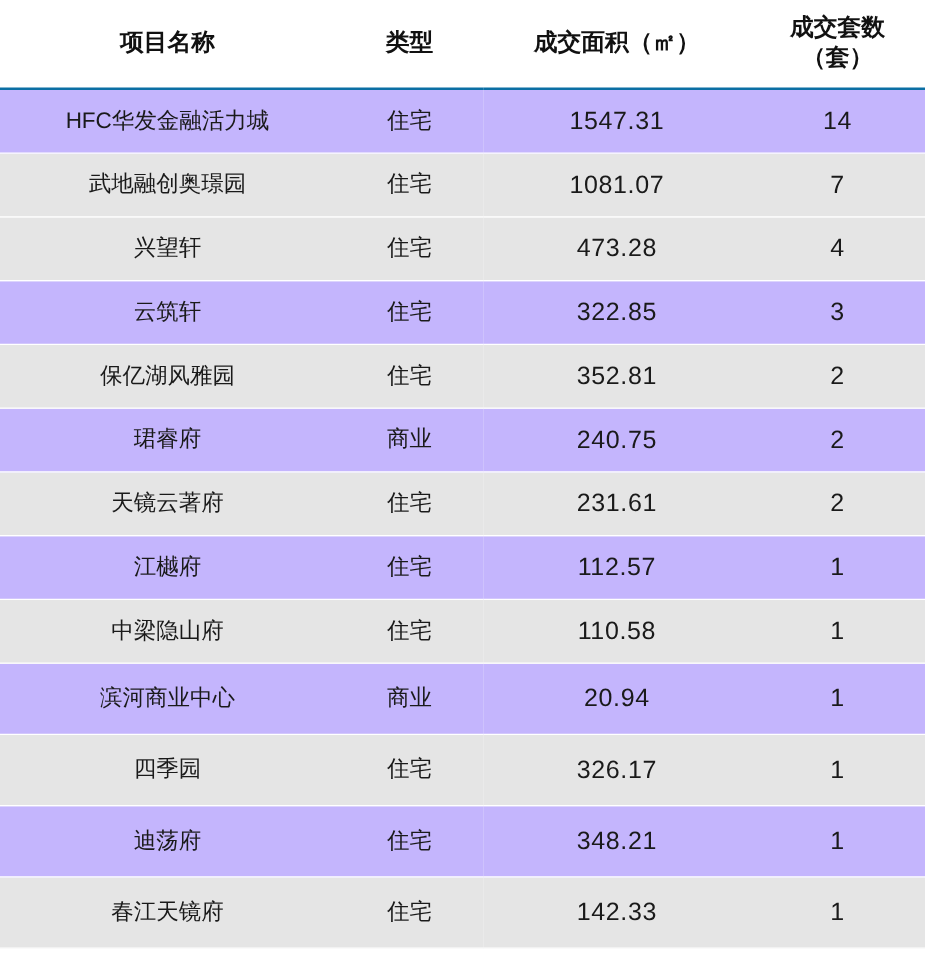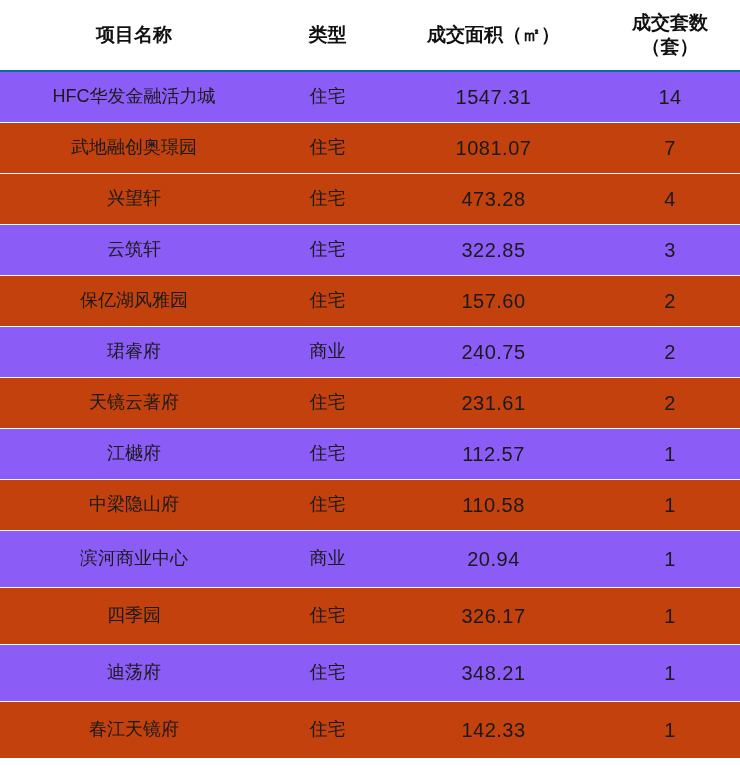--- a/index.html
+++ b/index.html
@@ -38,24 +38,24 @@
   }
   tbody td {
     text-align: center;
     vertical-align: middle;
     font-size: 18px;
     padding: 6px 4px;
     border-bottom: 1px solid #ffffff;
     line-height: 1.3;
   }
   tbody tr.odd td {
-    background: #8b5cf6;
+    background: #c4b5fd;
   }
   tbody tr.even td {
-    background: #c2410c;
+    background: #e5e5e5;
   }
   tbody tr td.num {
     font-size: 20px;
     letter-spacing: 0.5px;
   }
   tbody tr.normal td {
     height: 38px;
   }
   tbody tr.mid td {
     height: 44px;
@@ -100,21 +100,21 @@
       </tr>
       <tr class="odd normal">
         <td>云筑轩</td>
         <td>住宅</td>
         <td class="num">322.85</td>
         <td class="num">3</td>
       </tr>
       <tr class="even normal">
         <td>保亿湖风雅园</td>
         <td>住宅</td>
-        <td class="num">157.60</td>
+        <td class="num">352.81</td>
         <td class="num">2</td>
       </tr>
       <tr class="odd normal">
         <td>珺睿府</td>
         <td>商业</td>
         <td class="num">240.75</td>
         <td class="num">2</td>
       </tr>
       <tr class="even normal">
         <td>天镜云著府</td>

